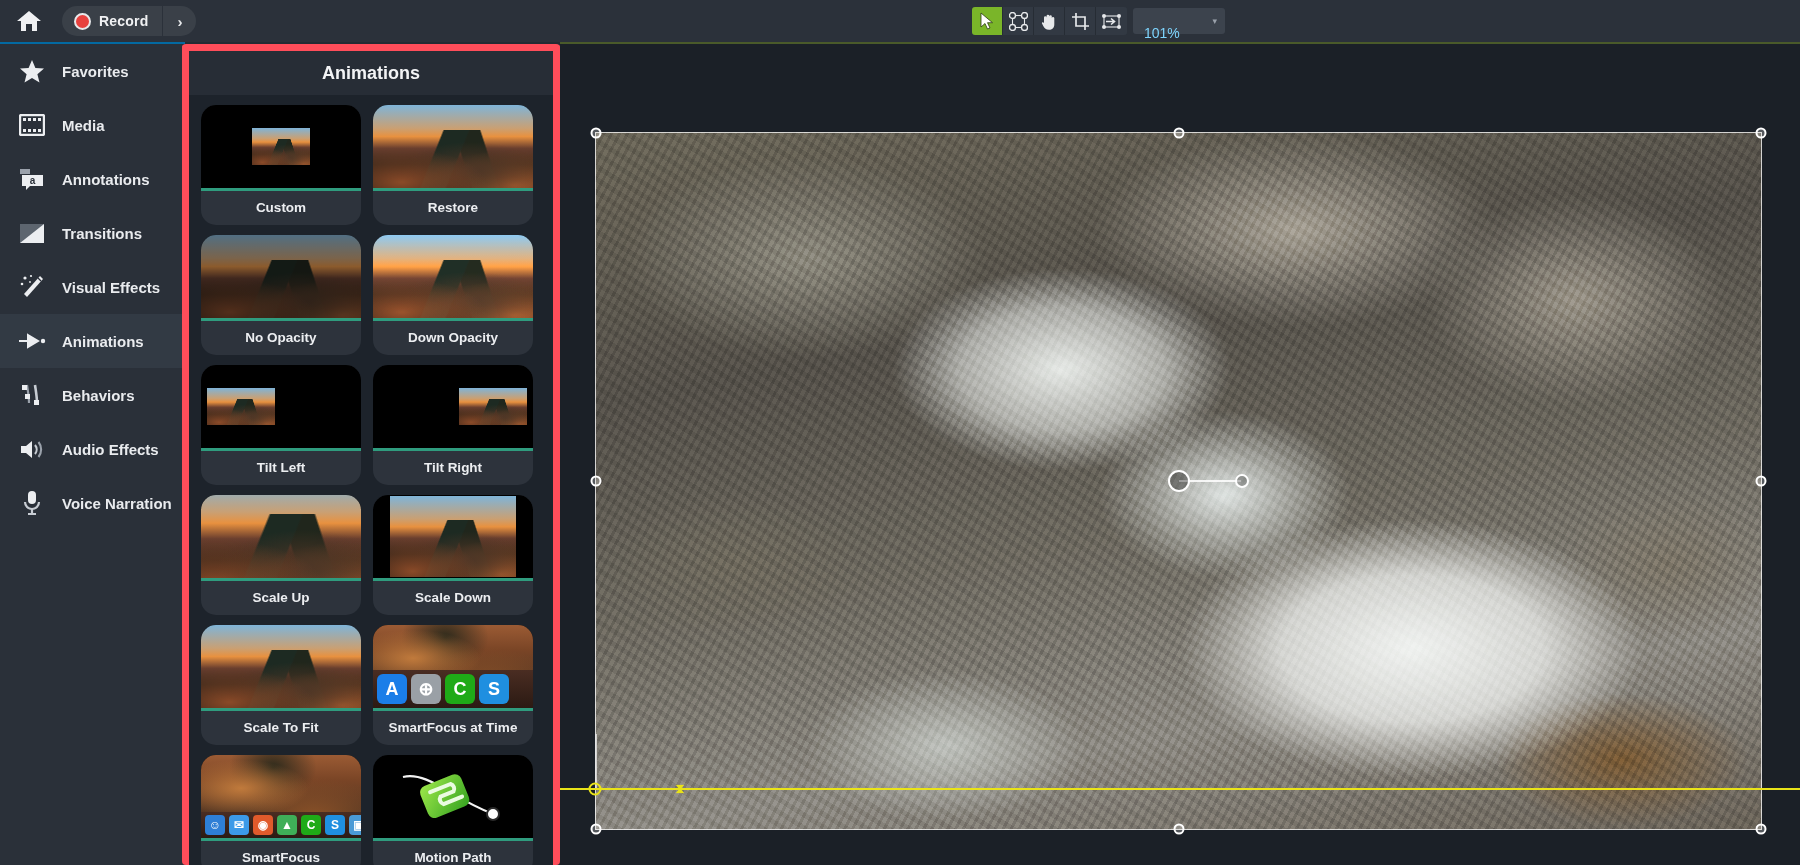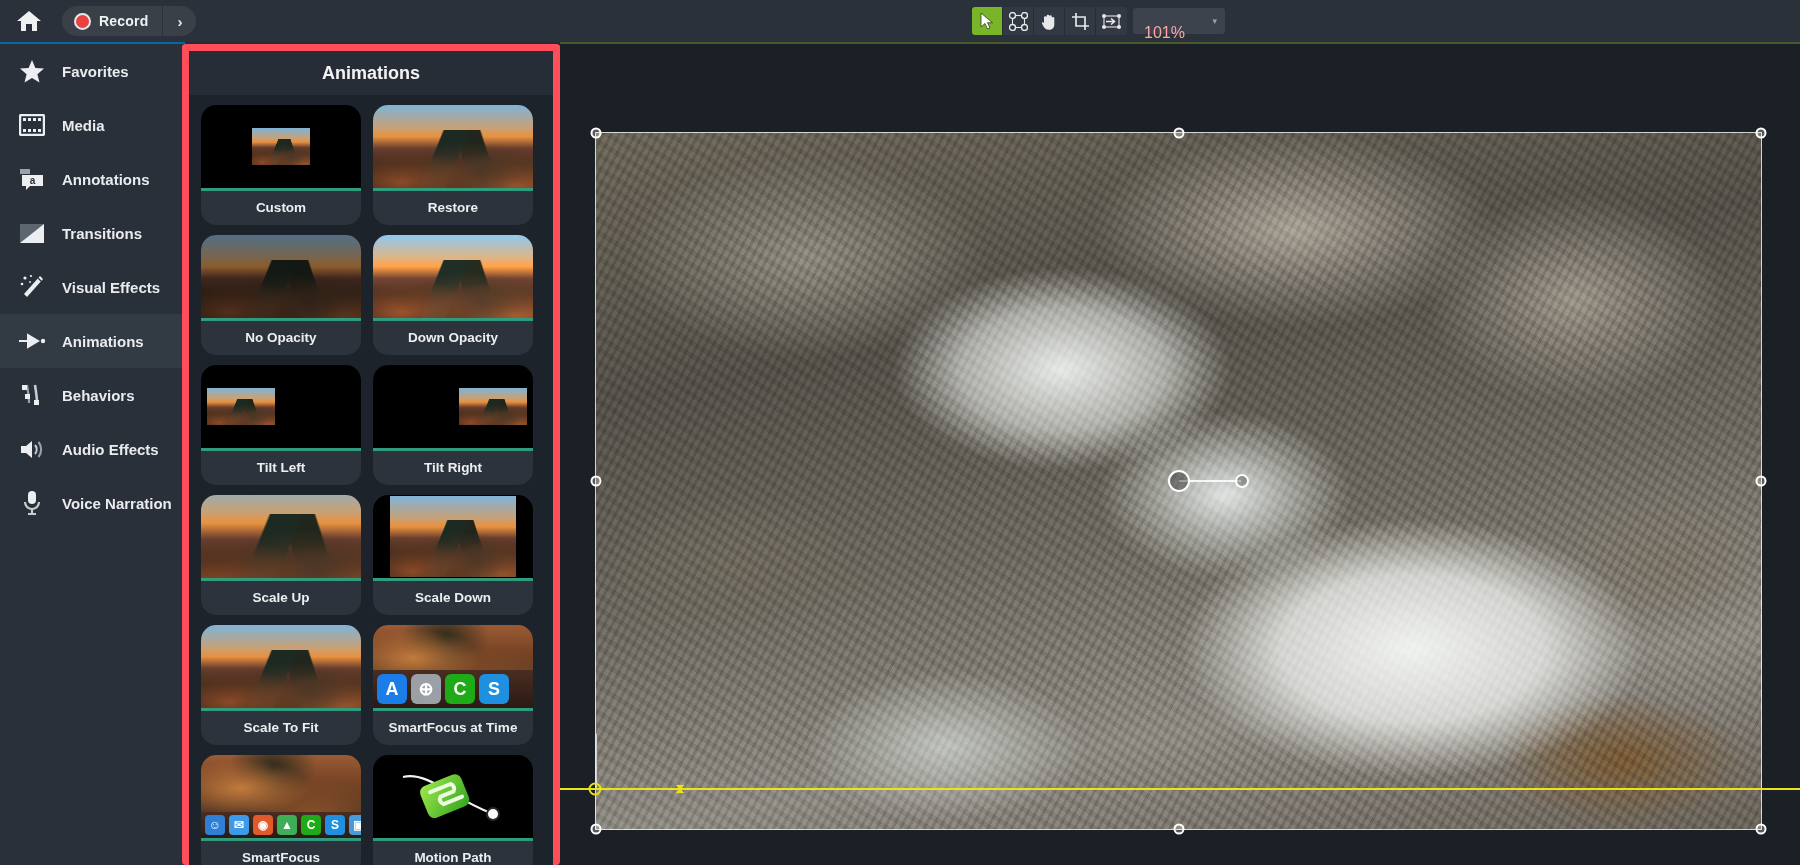--- a/index.html
+++ b/index.html
@@ -61,21 +61,21 @@
   .tool-btn:last-child { border-right: none; }
   .tool-btn.active { background: #7ab529; }
 
   .zoom-select {
     position: absolute; left: 1133px; top: 8px;
     width: 92px; height: 26px;
     background: #3c434d; border-radius: 3px;
     display: flex; align-items: center; justify-content: space-between;
     padding: 0 8px 0 11px;
   }
-  .zoom-value { color: #fca5a5; font-size: 16px; margin-top: 24px; }
+  .zoom-value { color: #7dd3fc; font-size: 14px; margin-top: 24px; }
   .zoom-caret { color: #9aa1ab; font-size: 9px; }
 
   
   .sidebar {
     position: absolute; left: 0; top: 42px; width: 185px; height: 823px;
     background: #2a3039;
     border-top: 2px solid #0369a1;
   }
   .side-item {
     height: 54px; display: flex; align-items: center; gap: 16px;

